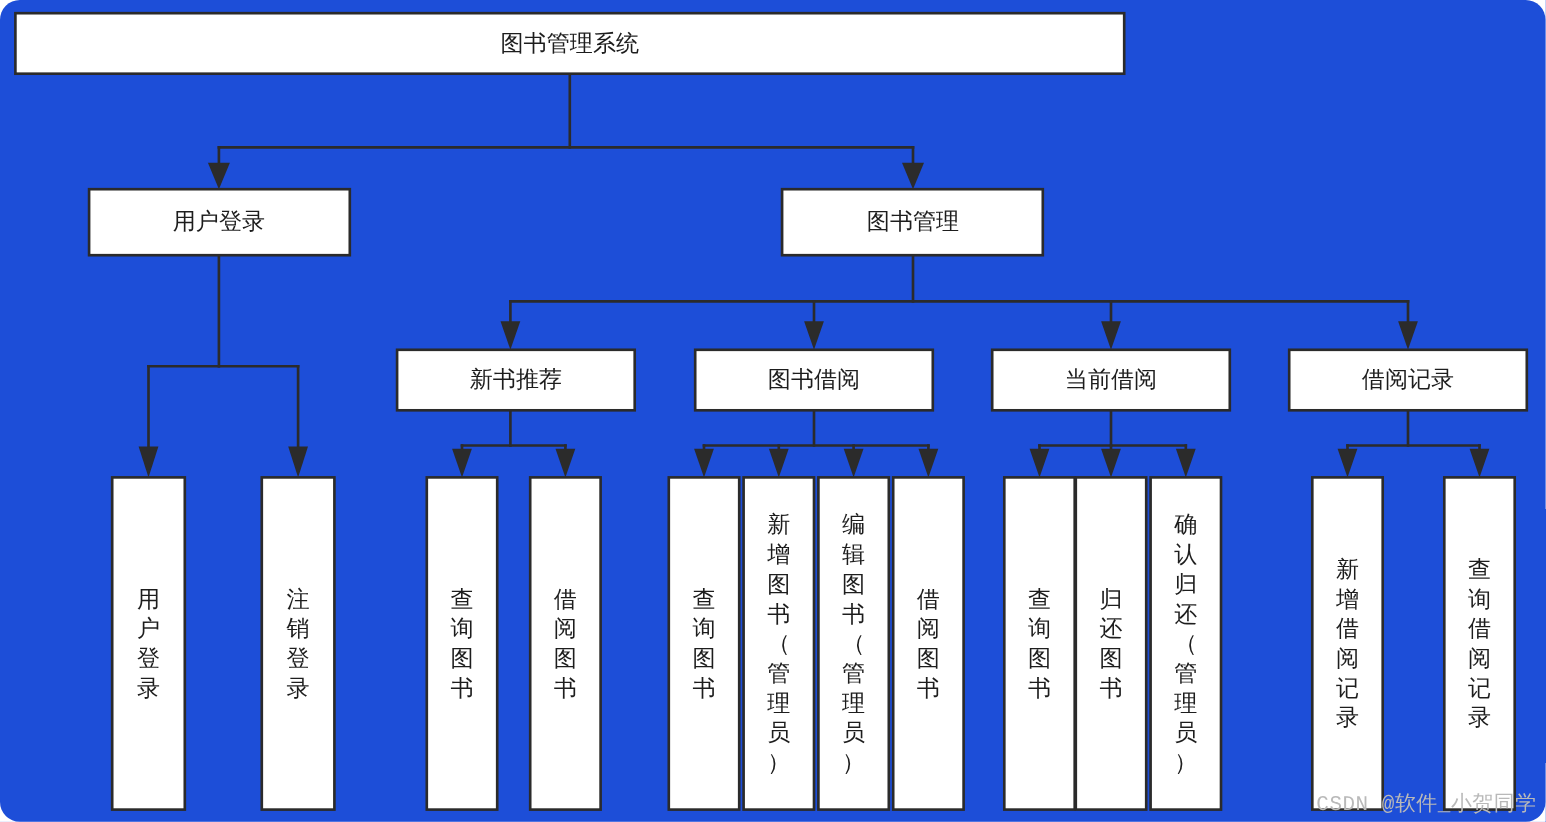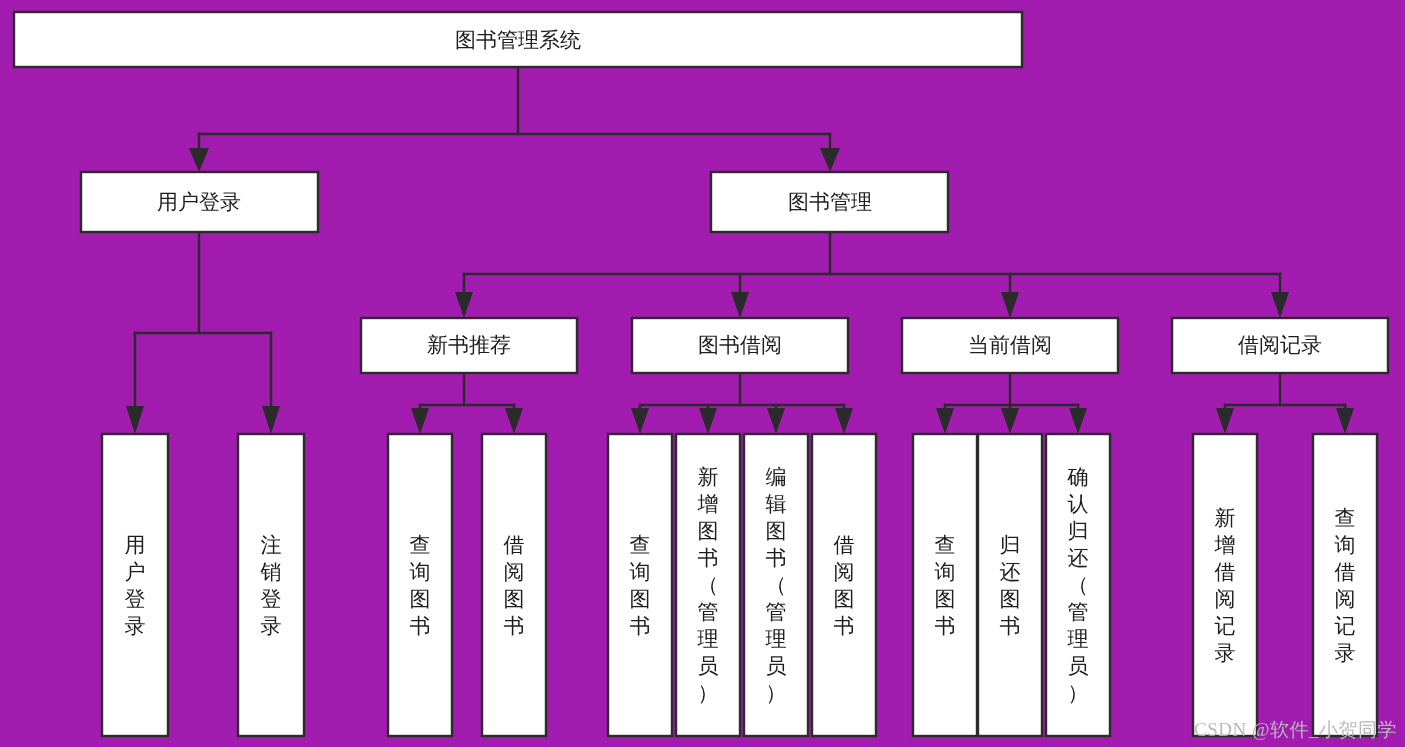--- a/index.html
+++ b/index.html
@@ -10,21 +10,22 @@
   body {
     width: 1405px;
     height: 747px;
     font-family: "Liberation Sans", "DejaVu Sans", sans-serif;
     overflow: hidden;
   }
   #diagram-root {
     position: relative;
     width: 1405px;
     height: 747px;
-    background: #a21caf;
+    background: #1d4ed8;
+    border-radius: 18px;
   }
   svg.flow {
     position: absolute;
     top: 0; left: 0;
     width: 1405px;
     height: 747px;
   }
   .node-box {
     fill: #ffffff;
     stroke: #2b2b2b;
@@ -49,21 +50,21 @@
   .node-label-v {
     font-family: "Liberation Sans", "DejaVu Sans", sans-serif;
     font-size: 21px;
     fill: #1d1d1d;
     text-anchor: middle;
   }
   .watermark {
     position: absolute;
     right: 8px;
     bottom: 4px;
-    font-family: Liberation Serif, serif;
+    font-family: Liberation Mono, monospace;
     font-size: 19px;
     color: #b9b9b9;
     white-space: nowrap;
     letter-spacing: 0.5px;
   }
 </style>
 </head>
 <body>
 
 <div id="diagram-root">

